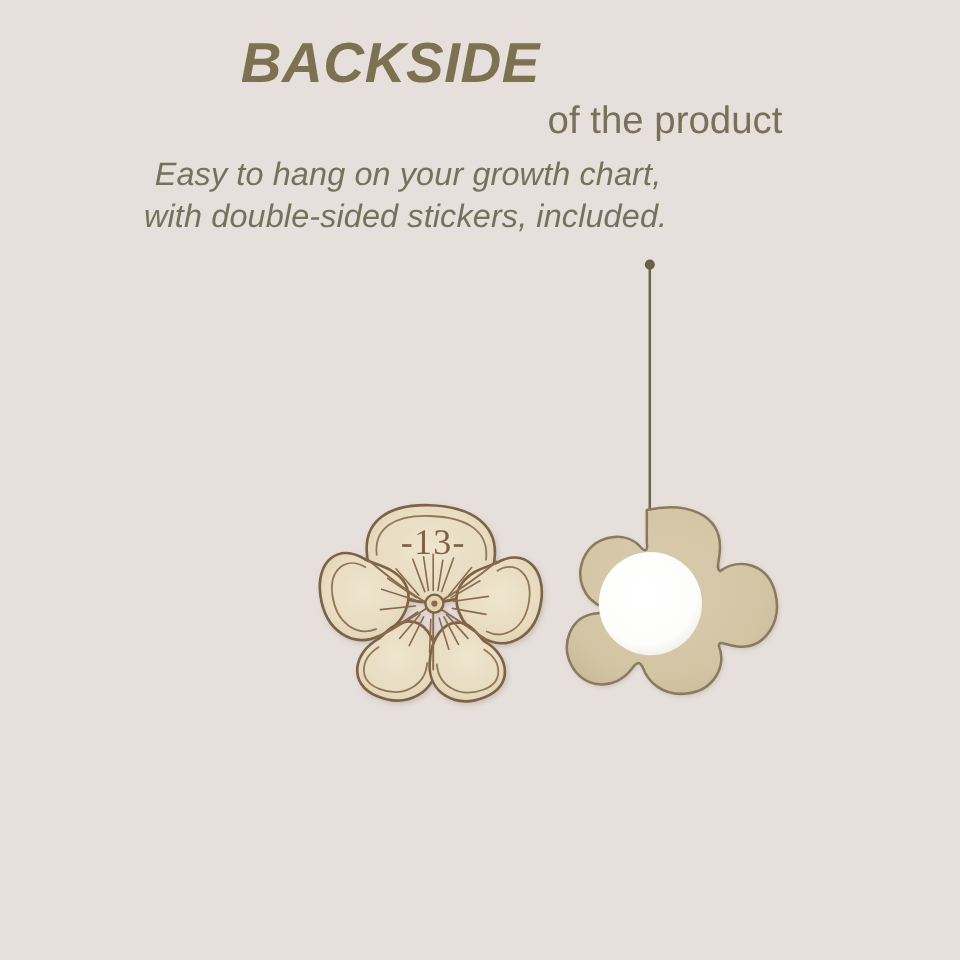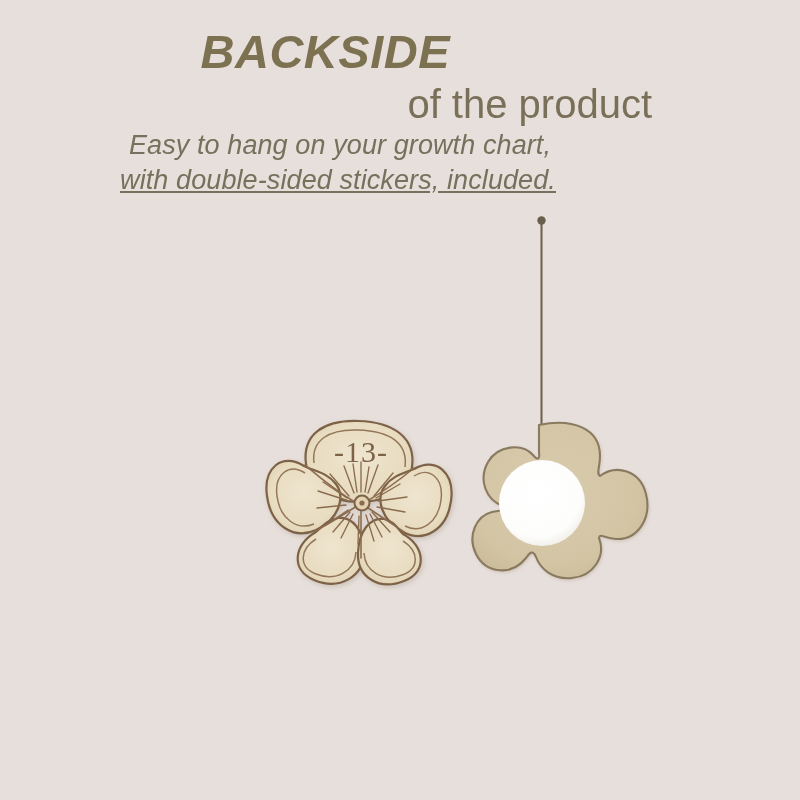--- a/index.html
+++ b/index.html
@@ -37,21 +37,21 @@
     font-size: 47px;
     font-weight: bold;
     font-style: italic;
     letter-spacing: 0.5px;
     color: #7c7150;
     padding-right: 210px;
     padding-left: 16px;
   }
   .headline-secondary {
     display: block;
-    font-size: 40px;
+    font-size: 32px;
     font-weight: normal;
     font-style: normal;
     color: #7a7059;
     margin-top: 9px;
     padding-right: 8px;
   }
 
   
   .subtitle-block {
     position: absolute;
@@ -64,21 +64,20 @@
   .subtitle-line {
     display: block;
     font-size: 27px;
     font-style: italic;
     font-weight: normal;
     color: #77705c;
     letter-spacing: 0.1px;
   }
   .subtitle-line.second {
     padding-right: 4px;
-    text-decoration: underline;
   }
 
   
   .artwork-stage {
     position: absolute;
     left: 0;
     top: 0;
     width: 800px;
     height: 668px;
   }

